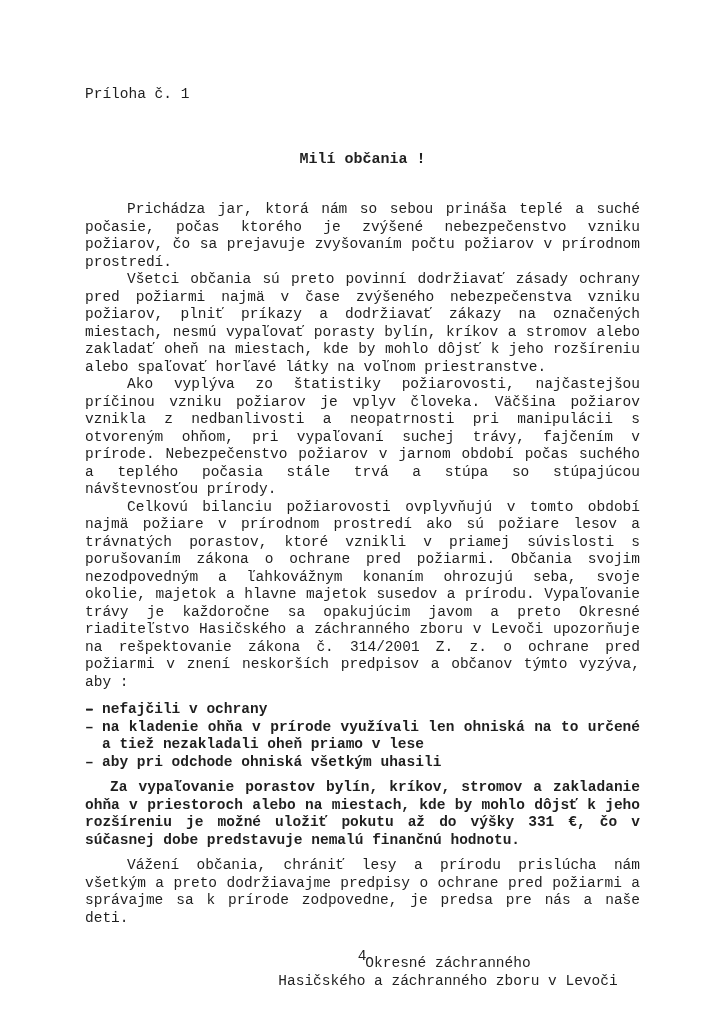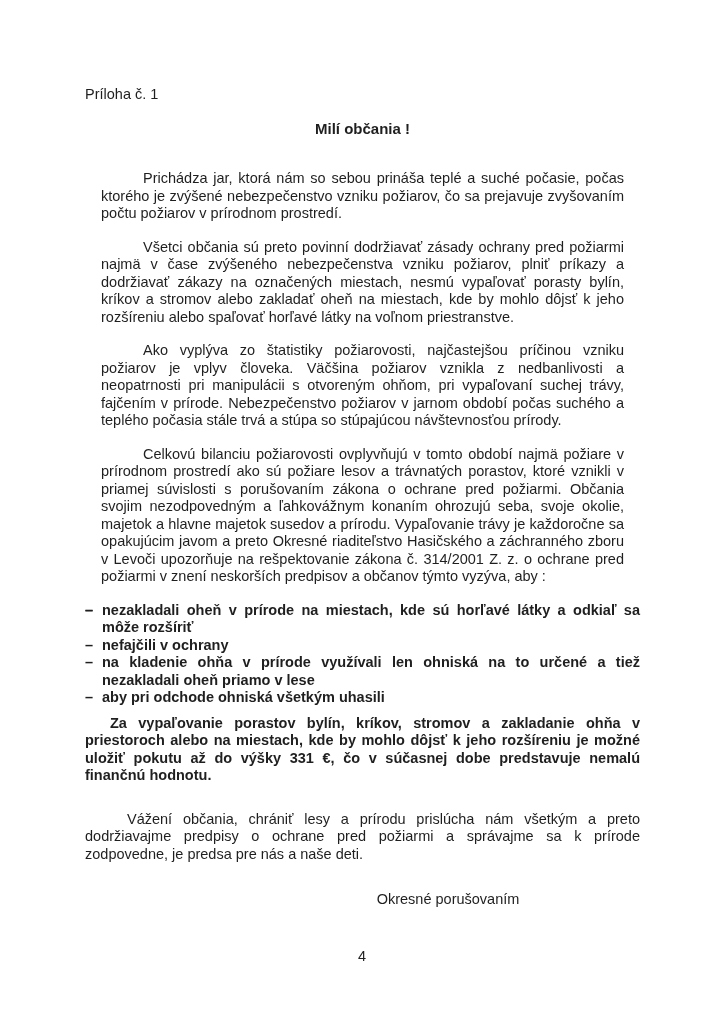--- a/index.html
+++ b/index.html
@@ -8,40 +8,40 @@
     background: #ffffff;
   }
   .page {
     position: relative;
     width: 724px;
     height: 1024px;
     margin: 0 auto;
     background: #ffffff;
     box-sizing: border-box;
     padding: 86px 84px 0 85px;
-    font-family: Liberation Sans, sans-serif;
+    font-family: Liberation Mono, monospace;
     font-size: 14.5px;
     line-height: 17.5px;
     color: #1f1f1f;
     overflow: hidden;
   }
   .attachment-label {
     text-align: left;
   }
   .doc-title {
-    margin-top: 16px;
+    margin-top: 47px;
     text-align: center;
     font-weight: bold;
     font-size: 15px;
   }
   .body-block {
     margin-top: 33px;
   }
   p.body-par {
-    margin: 16px;
+    margin: 0;
     text-align: justify;
     text-indent: 42px;
   }
   .bullet-list {
     margin-top: 10px;
     font-weight: bold;
   }
   .bullet {
     position: relative;
     padding-left: 17px;
@@ -52,21 +52,21 @@
     left: 0;
     top: 0;
   }
   p.penalty-par {
     margin: 8px 0 5px 0;
     font-weight: bold;
     text-align: justify;
     text-indent: 25px;
   }
   p.closing-par {
-    margin: 26px 0 0 0;
+    margin: 8px 0 0 0;
     text-align: justify;
     text-indent: 42px;
   }
   .signature-block {
     margin-top: 28px;
     margin-left: 168px;
     width: 390px;
     text-align: center;
   }
   .page-number {
@@ -92,39 +92,39 @@
     <p class="body-par">Ako vyplýva zo štatistiky požiarovosti, najčastejšou príčinou vzniku požiarov je vplyv človeka. Väčšina požiarov vznikla z nedbanlivosti a neopatrnosti pri manipulácii s otvoreným ohňom, pri vypaľovaní suchej trávy, fajčením v prírode. Nebezpečenstvo požiarov v jarnom období počas suchého a teplého počasia stále trvá a stúpa so stúpajúcou návštevnosťou prírody.</p>
     <p class="body-par">Celkovú bilanciu požiarovosti ovplyvňujú v tomto období najmä požiare v prírodnom prostredí ako sú požiare lesov a trávnatých porastov, ktoré vznikli v priamej súvislosti s porušovaním zákona o ochrane pred požiarmi. Občania svojim nezodpovedným a ľahkovážnym konaním ohrozujú seba, svoje okolie, majetok a hlavne majetok susedov a prírodu. Vypaľovanie trávy je každoročne sa opakujúcim javom a preto Okresné riaditeľstvo Hasičského a záchranného zboru v Levoči upozorňuje na rešpektovanie zákona č. 314/2001 Z. z. o ochrane pred požiarmi v znení neskorších predpisov a občanov týmto vyzýva, aby :</p>
   </div>
 
   <div class="bullet-list">
     <div class="bullet">
       <span class="dash">–</span>
     </div>
     <div class="bullet">
       <span class="dash">–</span>
-      <span class="btext">nezakladali oheň v prírode na miestach, kde sú horľavé látky a odkiaľ sa môže rozšíriť</span>
     </div>
     <div class="bullet">
       <span class="dash">–</span>
       <span class="btext">nefajčili v ochrany</span>
     </div>
     <div class="bullet">
       <span class="dash">–</span>
       <span class="btext">na kladenie ohňa v prírode využívali len ohniská na to určené a tiež nezakladali oheň priamo v lese</span>
     </div>
     <div class="bullet">
       <span class="dash">–</span>
       <span class="btext">aby pri odchode ohniská všetkým uhasili</span>
     </div>
   </div>
 
   <p class="penalty-par">Za vypaľovanie porastov bylín, kríkov, stromov a zakladanie ohňa v priestoroch alebo na miestach, kde by mohlo dôjsť k jeho rozšíreniu je možné uložiť pokutu až do výšky 331 €, čo v súčasnej dobe predstavuje nemalú finančnú hodnotu.</p>
 
   <p class="closing-par">Vážení občania, chrániť lesy a prírodu prislúcha nám všetkým a preto dodržiavajme predpisy o ochrane pred požiarmi a správajme sa k prírode zodpovedne, je predsa pre nás a naše deti.</p>
 
   <div class="signature-block">
-    <div>Okresné porušovaním</div>
+    <div>Okresné záchranného</div>
+    <div>Hasičského a záchranného zboru v Levoči</div>
   </div>
 
   <div class="page-number">4</div>
 
 </div>
 
 </body></html>

